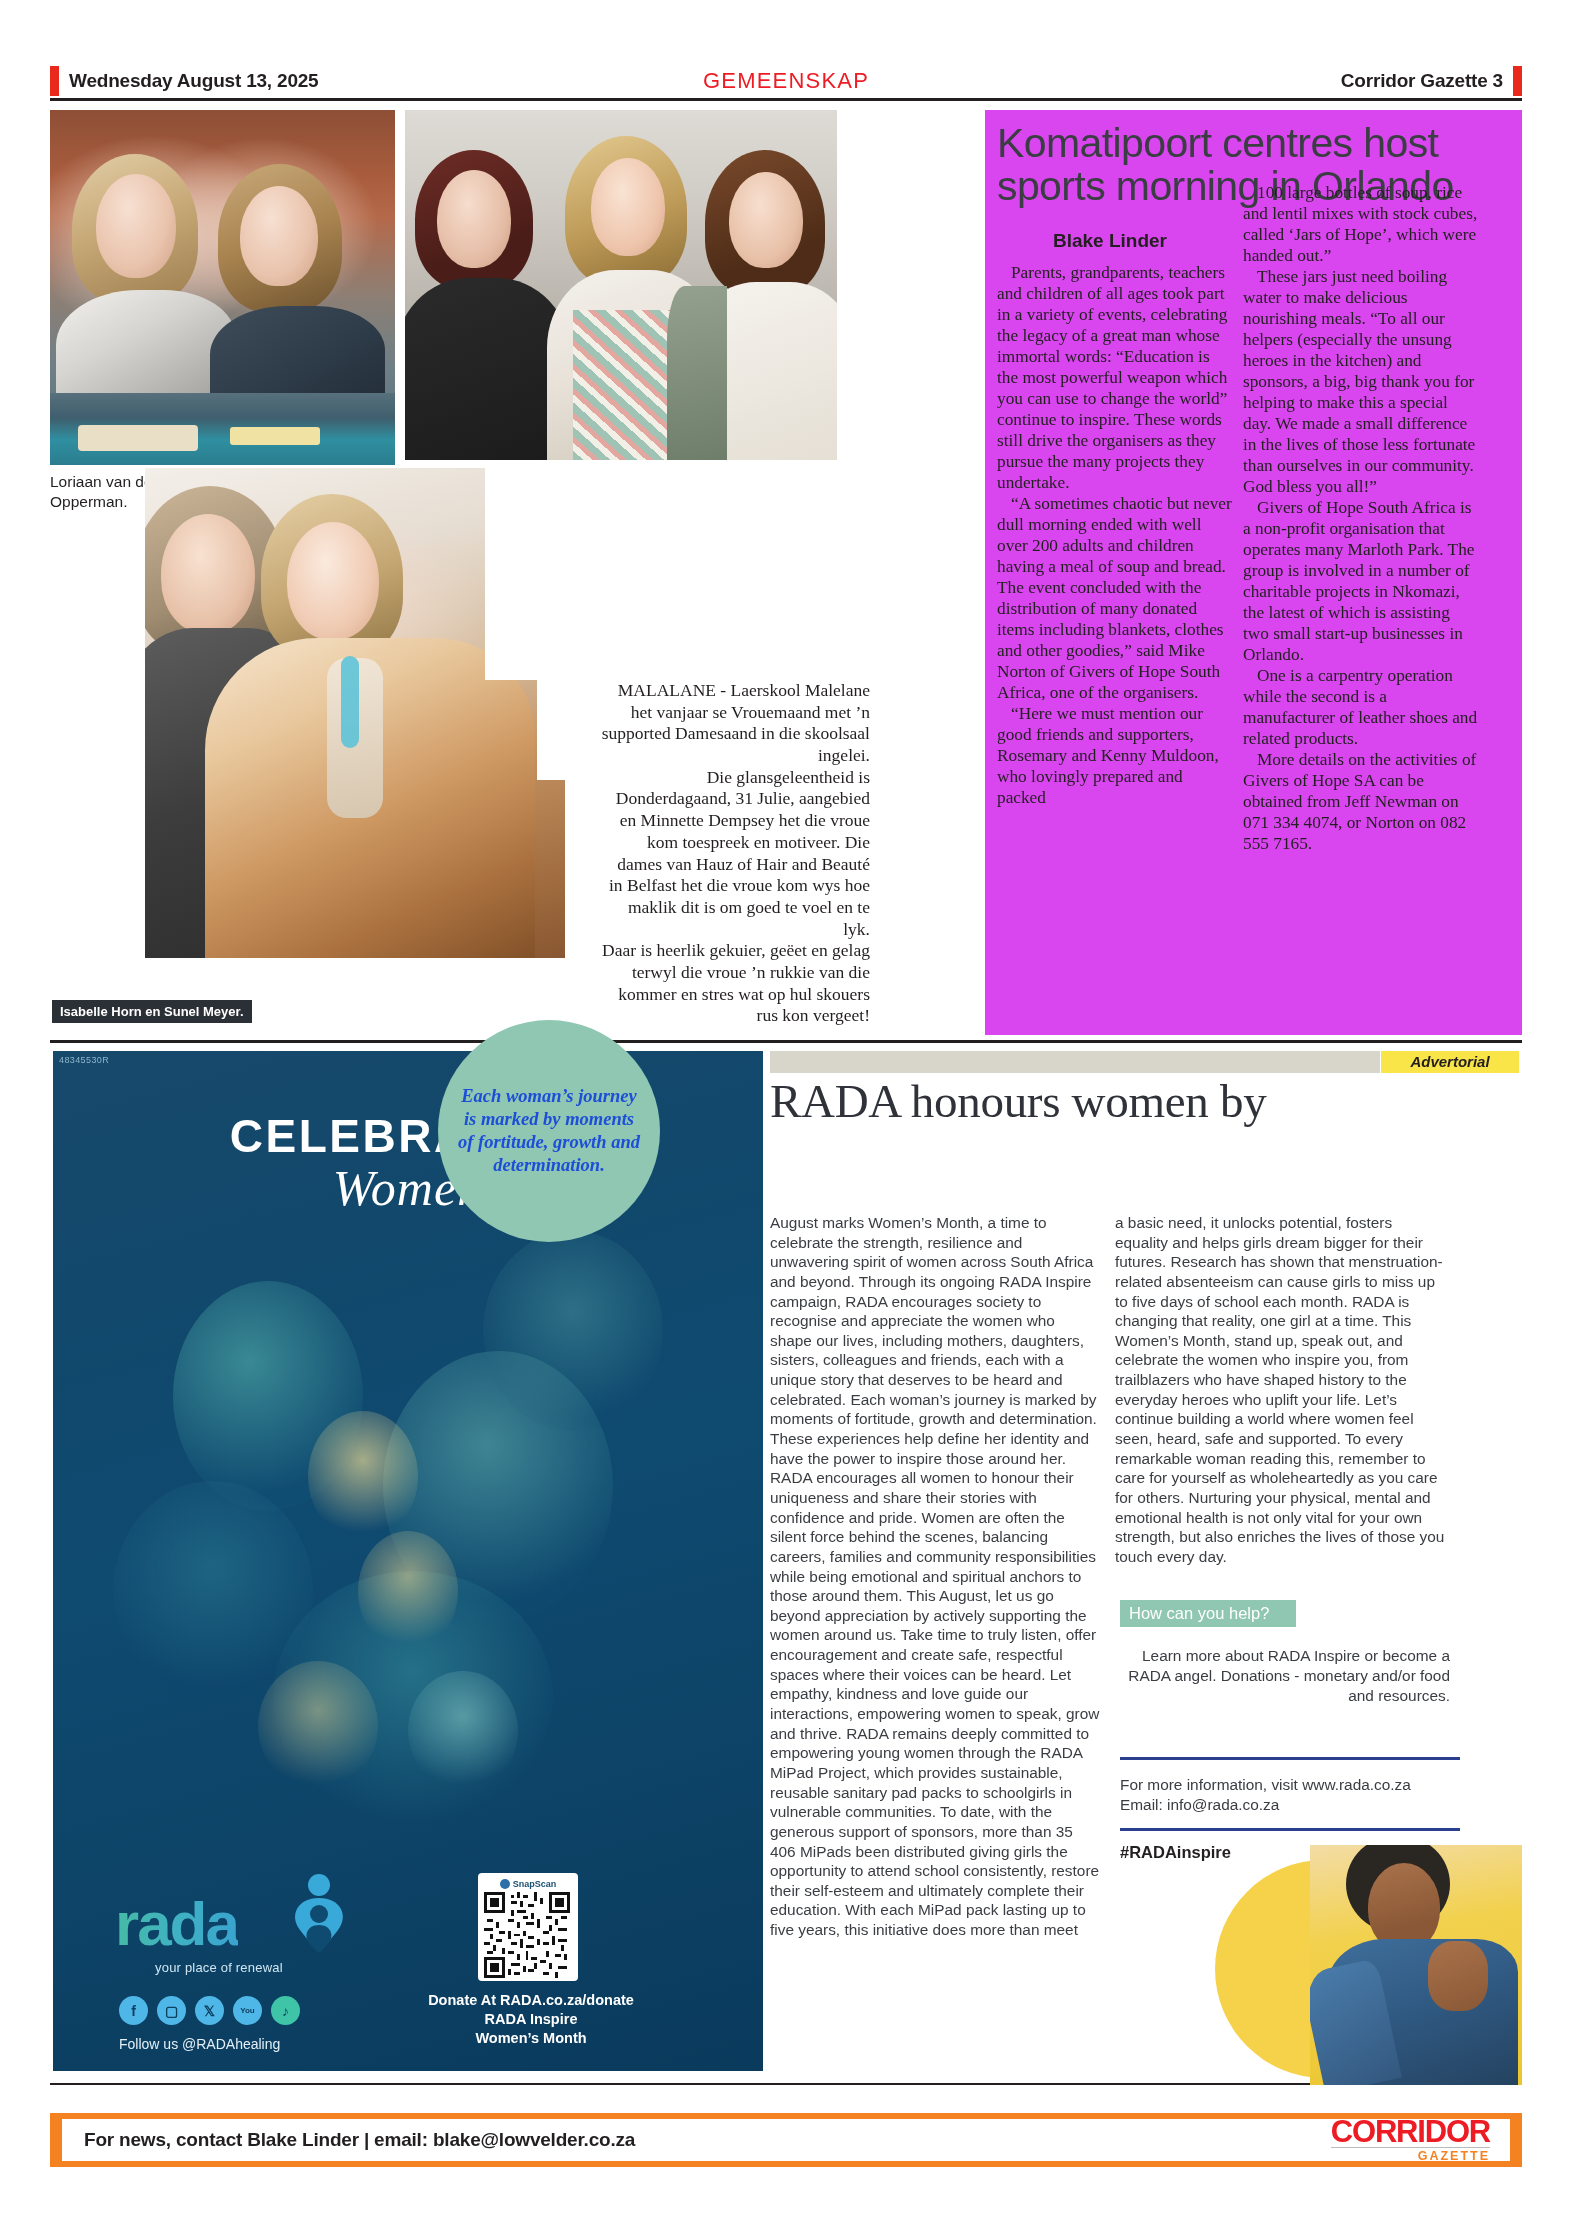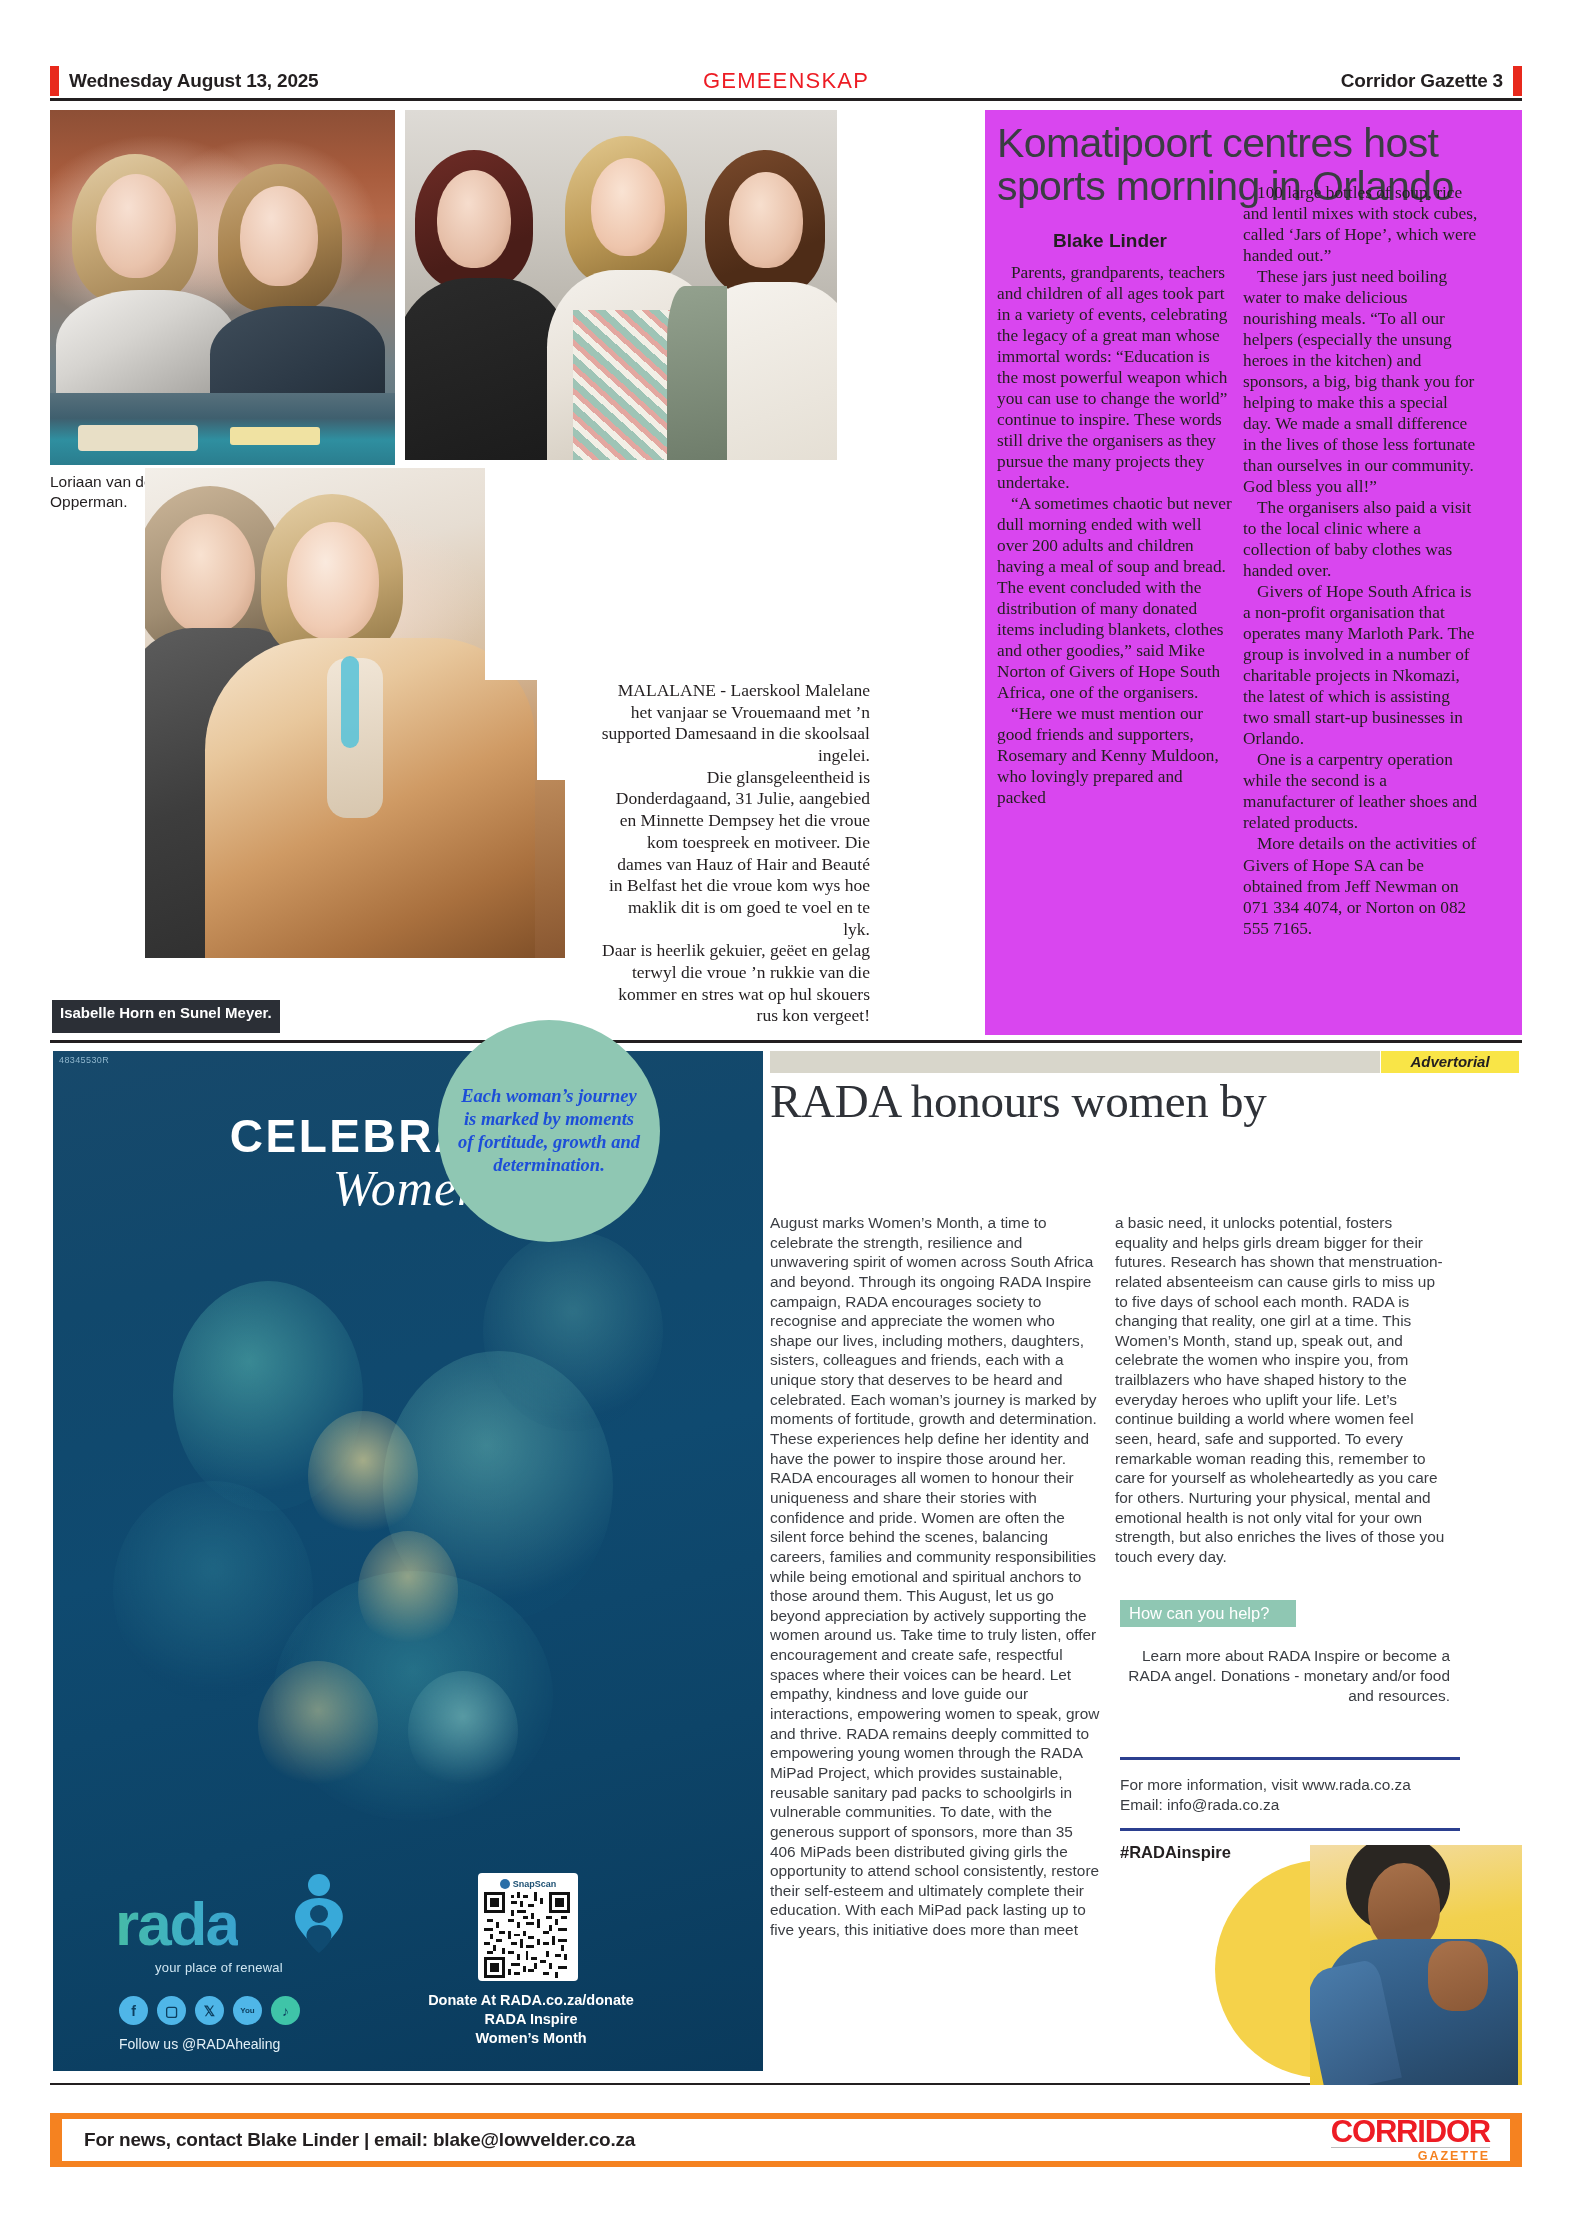--- a/index.html
+++ b/index.html
@@ -70,21 +70,21 @@
       linear-gradient(165deg, #f3efe9 0%, #e6ddd2 22%, #d8c0a4 42%, #c08e5e 62%, #9e6a3e 82%, #7c4c2a 100%);
   }
   .cutbg { position:absolute; background:#fff; }
 
   .cap {
     position:absolute; font-size:15.5px; line-height:1.28; color:#231f20;
   }
   .cap b, .cap .it { font-style:italic; font-weight:bold; }
   .cap-dark {
     position:absolute; background:#2b2f36; color:#fff;
-    font-weight:bold; font-size:15px; padding:4px 8px 12px 8px; white-space:nowrap;
+    font-weight:bold; font-size:13px; padding:4px 8px 4px 8px; white-space:nowrap;
   }
 
   
   .lanies-head {
     position:absolute; left:330px; top:550px; width:360px;
     text-align:right; font-size:44px; line-height:1.02; letter-spacing:-0.5px;
     color:#7e8288; font-weight:400;
   }
   .lanies-body {
     position:absolute; left:600px; top:680px; width:270px;
@@ -335,21 +335,20 @@
     <div class="k-head">Komatipoort centres host sports morning in Orlando</div>
     <div class="k-byline">Blake Linder</div>
     <div class="k-col" id="kcol1">
       <p>Parents, grandparents, teachers and children of all ages took part in a variety of events, celebrating the legacy of a great man whose immortal words: “Education is the most powerful weapon which you can use to change the world” continue to inspire. These words still drive the organisers as they pursue the many projects they undertake.</p>
       <p>“A sometimes chaotic but never dull morning ended with well over 200 adults and children having a meal of soup and bread. The event concluded with the distribution of many donated items including blankets, clothes and other goodies,” said Mike Norton of Givers of Hope South Africa, one of the organisers.</p>
       <p>“Here we must mention our good friends and supporters, Rosemary and Kenny Muldoon, who lovingly prepared and packed</p>
     </div>
     <div class="k-col" id="kcol2">
       <p>100 large bottles of soup, rice and lentil mixes with stock cubes, called ‘Jars of Hope’, which were handed out.”</p>
       <p>These jars just need boiling water to make delicious nourishing meals. “To all our helpers (especially the unsung heroes in the kitchen) and sponsors, a big, big thank you for helping to make this a special day. We made a small difference in the lives of those less fortunate than ourselves in our community. God bless you all!”</p>
-      <p>The organisers also paid a visit to the local clinic where a collection of baby clothes was handed over.</p>
       <p>Givers of Hope South Africa is a non-profit organisation that operates many Marloth Park. The group is involved in a number of charitable projects in Nkomazi, the latest of which is assisting two small start-up businesses in Orlando.</p>
       <p>One is a carpentry operation while the second is a manufacturer of leather shoes and related products.</p>
       <p>More details on the activities of Givers of Hope SA can be obtained from Jeff Newman on 071 334 4074, or Norton on 082 555 7165.</p>
     </div>
   </div>
 
   <div id="advert">
 
     <div id="radaad">
       <div class="adcode">48345530R</div>

